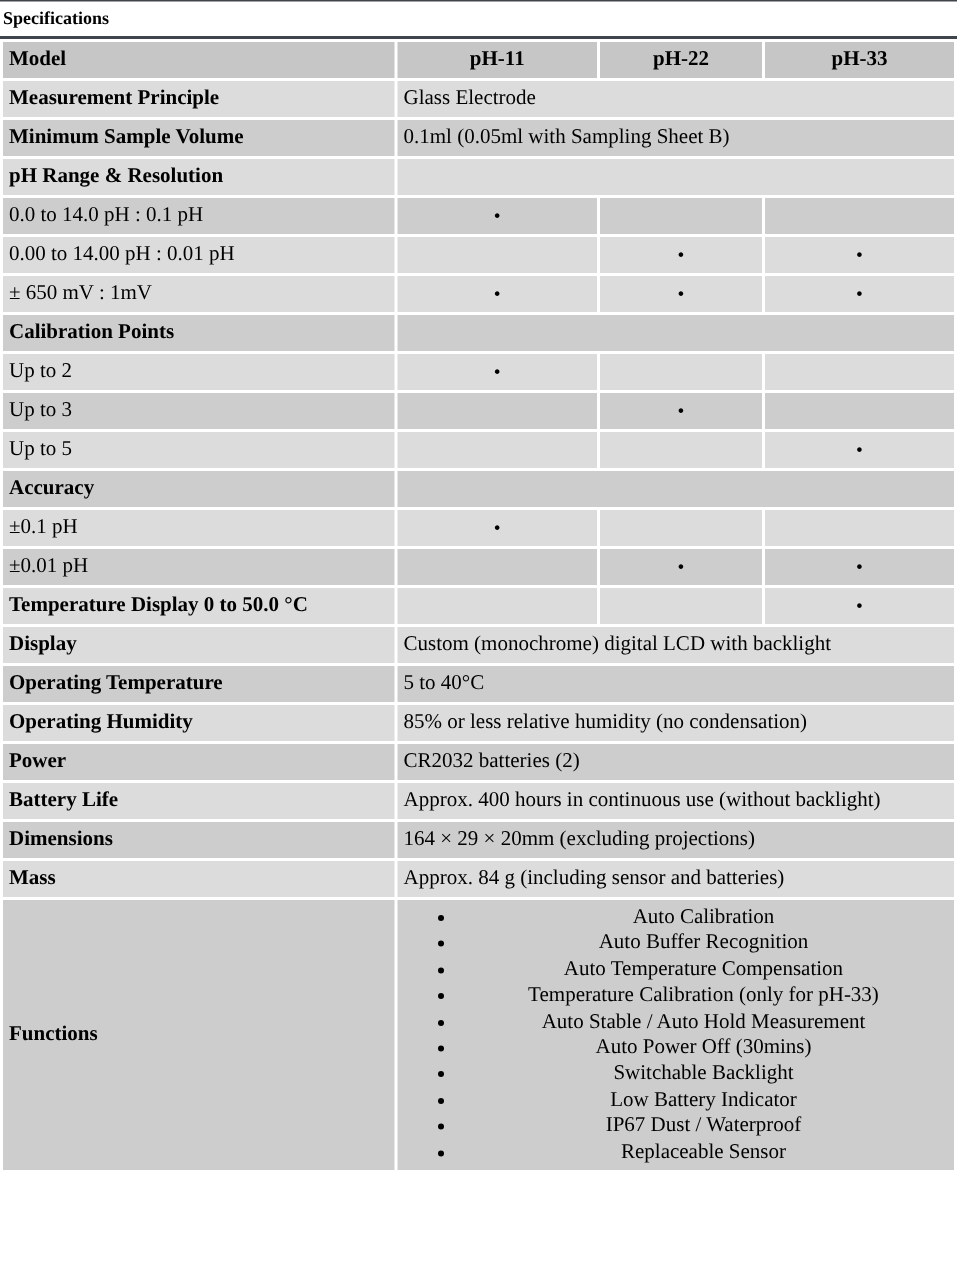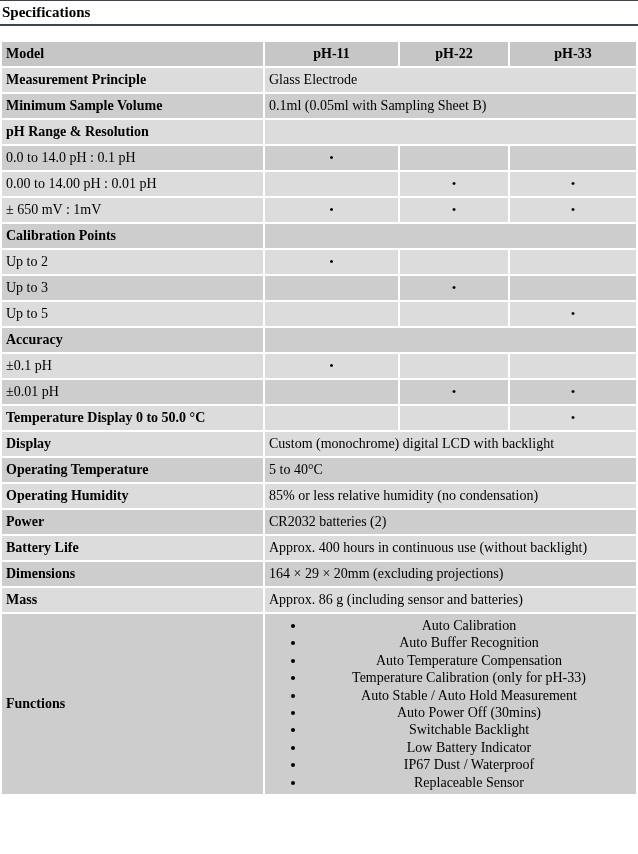--- a/index.html
+++ b/index.html
@@ -16,36 +16,35 @@
     background:#ffffff;
     color:var(--text-color);
     font-family:"Liberation Serif", serif;
   }
   .top-rule{
     border:none;
     border-top:1px solid var(--rule-color);
     margin:0;
   }
   .page-title{
-    font-size:15px;
+    font-size:12px;
     font-weight:bold;
     margin:3px 0 4px 2px;
     line-height:16px;
   }
   .title-rule{
     border:none;
     border-top:2px solid var(--rule-color);
     margin:0;
   }
   table.spec{
     width:638px;
     table-layout:fixed;
     border-collapse:separate;
     border-spacing:2px;
-    margin-top:14px;
     font-size:14px;
   }
   table.spec td{
     background:var(--light-bg);
     height:24px;
     vertical-align:middle;
     padding:1px 4px;
     overflow:hidden;
     white-space:nowrap;
   }
@@ -192,21 +191,21 @@
       <tr class="stripe-light">
         <td class="label-cell">Battery Life</td>
         <td class="value-cell" colspan="3">Approx. 400 hours in continuous use (without backlight)</td>
       </tr>
       <tr class="stripe-dark">
         <td class="label-cell">Dimensions</td>
         <td class="value-cell" colspan="3">164 × 29 × 20mm (excluding projections)</td>
       </tr>
       <tr class="stripe-light">
         <td class="label-cell">Mass</td>
-        <td class="value-cell" colspan="3">Approx. 86 g (including sensor and batteries)</td>
+        <td class="value-cell" colspan="3">Approx. 84 g (including sensor and batteries)</td>
       </tr>
       <tr class="stripe-dark">
         <td class="label-cell">Functions</td>
         <td class="functions-cell" colspan="3">
           <ul class="functions-list">
             <li>Auto Calibration</li>
             <li>Auto Buffer Recognition</li>
             <li>Auto Temperature Compensation</li>
             <li>Temperature Calibration (only for pH-33)</li>
             <li>Auto Stable / Auto Hold Measurement</li>

